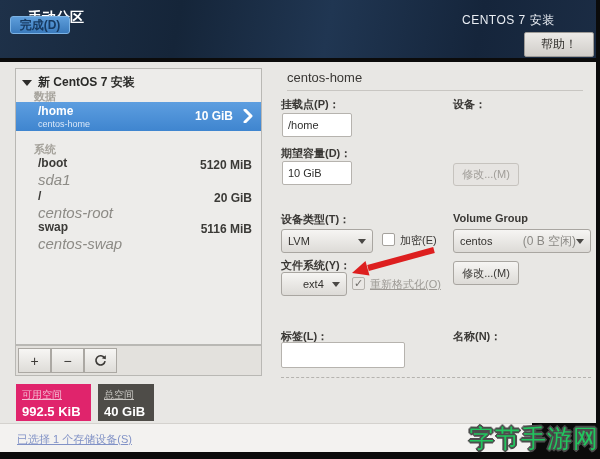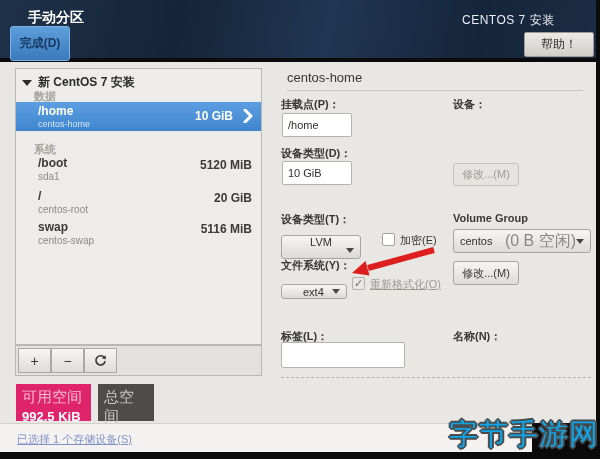--- a/index.html
+++ b/index.html
@@ -4,21 +4,21 @@
 <style>
   * { margin:0; padding:0; box-sizing:border-box; }
   html,body { width:600px; height:459px; }
   body { font-family:"Liberation Sans","DejaVu Sans",sans-serif; }
   .screen { position:relative; width:600px; height:459px; background:#0b0b0b; overflow:hidden; }
 
   
   .navbar { position:absolute; left:0; top:4; width:596px; height:58px;
     background:linear-gradient(100deg,#1e3149 0%,#152539 30%,#203652 55%,#15253b 80%,#1b2c44 100%); }
   .nav-title { position:absolute; left:16px; top:9px; font-size:14px; font-weight:bold; color:#ffffff;margin-left:12px; }
-  .done-btn { position:absolute; left:10px; top:26px; width:60px; height:35px;
+  .done-btn { position:absolute; left:10px; top:16px; width:60px; height:18px;
     background:linear-gradient(#5e9edb,#3a7abc); border:1px solid #7cb3e5; border-radius:3px;
     color:#173a61; font-size:12px; font-weight:bold; display:flex; align-items:center; justify-content:center; }
   .product-title { position:absolute; left:462px; top:12px; font-size:12px; color:#e9edf3; letter-spacing:.5px; }
   .kbd-box { position:absolute; left:455px; top:35px; width:64px; height:21px; background:#ffffff;
     display:flex; align-items:center; gap:4px; padding:0 4px; font-size:11px; color:#111; }
   .help-btn { position:absolute; left:524px; top:32px; width:70px; height:25px;
     background:linear-gradient(#eceae7,#d0cdc9); border:1px solid #9d9a96; border-radius:2px;
     color:#33312e; font-size:12px; display:flex; align-items:center; justify-content:center; }
 
   
@@ -31,33 +31,33 @@
   .tri-down { width:0; height:0; border-left:5px solid transparent; border-right:5px solid transparent; border-top:6px solid #2e2d2b; }
   .root-label { font-size:12px; font-weight:bold; color:#2b2b29; }
   .sec-label { position:absolute; left:18px; font-size:11px; font-weight:bold; color:#a6a39c; }
   .row-sel { position:absolute; left:0; top:33px; width:245px; height:29px;
     background:linear-gradient(#5d9ee0,#3f85cf); }
   .row-sel .mnt { position:absolute; left:22px; top:2px; font-size:12px; font-weight:bold; color:#fff; }
   .row-sel .sub { position:absolute; left:22px; top:17px; font-size:9px; color:#d9e7f8; }
   .row-sel .sz  { position:absolute; right:28px; top:7px; font-size:12px; font-weight:bold; color:#fff; }
   .row-sel .chev { position:absolute; right:8px; top:7px; }
   .prow-title { position:absolute; left:22px; font-size:12px; font-weight:bold; color:#3b3a37; }
-  .prow-sub { position:absolute; left:22px; font-size:10px; color:#8d8b86; }
+  .prow-sub { position:absolute; left:22px; font-size:15px; color:#8d8b86;font-style:italic; }
   .prow-val { position:absolute; right:9px; font-size:12px; font-weight:bold; color:#3b3a37; }
 
   
   .toolbar { position:absolute; left:15px; top:345px; width:247px; height:31px;
     background:#e3e1dd; border:1px solid #b9b8b4; }
   .tb-btn { position:absolute; top:2px; width:33px; height:25px;
     background:linear-gradient(#f7f6f4,#dedcd8); border:1px solid #aba8a3;
     display:flex; align-items:center; justify-content:center; font-size:14px; color:#3c3a37; }
 
   
   .legend { position:absolute; width:75px; height:37px; padding:4px 6px; color:#fff; }
-  .legend .lab { font-size:15px; }
+  .legend .lab { font-size:10px;text-decoration:underline; }
   .legend .val { font-size:13px; font-weight:bold; margin-top:2px; }
 
   
   .statusbar { position:absolute; left:0; top:423px; width:532px; height:29px;
     background:#f3f2f0; border-top:1px solid #d4d2ce; }
   .storage-link { position:absolute; left:17px; top:8px; font-size:11px; color:#8192c6; text-decoration:underline; }
 
   
   .detail-title { position:absolute; left:287px; top:70px; font-size:13px; color:#393734; }
   .detail-sep { position:absolute; left:287px; top:90px; width:296px; height:1px; background:#c8c6c2; }
@@ -66,30 +66,30 @@
     font-size:11px; color:#2e2e2c; padding:0 5px; font-family:inherit; }
   .static-val { position:absolute; font-size:11px; color:#45433f; line-height:14px; }
   .btn { position:absolute; border-radius:3px; font-size:11px;
     display:flex; align-items:center; justify-content:center; }
   .btn-on { background:linear-gradient(#f6f5f3,#dddbd7); border:1px solid #a9a6a1; color:#3a3835; }
   .btn-off { background:#e6e4e1; border:1px solid #c6c3be; color:#a09d98; }
   .dropdown { position:absolute; background:linear-gradient(#f6f5f3,#dddbd7); border:1px solid #a9a6a1;
     border-radius:3px; display:flex; align-items:center; padding:0 6px; font-size:11px; color:#33312e; }
   .dropdown .dd-arrow { width:0; height:0; border-left:4px solid transparent; border-right:4px solid transparent;
     border-top:5px solid #4a4845; margin-left:auto; }
-  .dd-free { color:#8a8884; margin-left:auto; margin-right:0; font-size:16px; }
+  .dd-free { color:#8a8884; margin-left:auto; margin-right:0; font-size:12px; }
   .checkbox { position:absolute; width:13px; height:13px; background:#fff; border:1px solid #a5a29d; border-radius:2px; }
   .checkbox.dis { background:#e9e7e4; border-color:#b5b2ad; color:#6f6d69; font-size:11px; line-height:11px; text-align:center; }
   .cb-label { position:absolute; font-size:11px; color:#3a3835; }
   .cb-label.dis { color:#9d9a95; }
   .dashed-sep { position:absolute; left:281px; top:377px; width:310px; border-top:1px dashed #b5b3af; }
 
   
   .overlay { position:absolute; left:0; top:0; width:600px; height:459px; pointer-events:none; z-index:40; }
-  .watermark { position:absolute; right:1px; bottom:4px; z-index:50; font-size:29px; color:#0ea5e9; letter-spacing:1px;
+  .watermark { position:absolute; right:1px; bottom:4px; z-index:50; font-size:25px; color:#22c55e; letter-spacing:1px;
     text-shadow:-2px 0 #4c4c4c,2px 0 #4c4c4c,0 -2px #4c4c4c,0 2px #4c4c4c,
       -1px -1px #4c4c4c,1px -1px #4c4c4c,-1px 1px #4c4c4c,1px 1px #4c4c4c; }
 </style>
 </head>
 <body>
 
 <div class="screen">
 
   <div class="navbar">
     <div class="nav-title">手动分区</div>
@@ -160,43 +160,43 @@
   </div>
 
   <div class="detail-title">centos-home</div>
   <div class="detail-sep"></div>
 
   <div class="flabel" style="left:281px; top:97px;">挂载点(P)：</div>
   <input class="tinput" style="left: 282px; top: 113px; width: 70px; height: 24px;" value="/home">
 
   <div class="flabel" style="left:453px; top:97px;">设备：</div>
 
-  <div class="flabel" style="left:281px; top:146px;">设备类型(D)：</div>
+  <div class="flabel" style="left:281px; top:146px;">期望容量(D)：</div>
   <input class="tinput" style="left: 282px; top: 161px; width: 70px; height: 24px;" value="10 GiB">
 
   <div class="btn btn-off" style="left:453px; top:163px; width:66px; height:23px;">修改...(M)</div>
 
   <div class="flabel" style="left:281px; top:212px;">设备类型(T)：</div>
-  <div class="dropdown" style="left:281px; top:235px; width:80px; height:24px;flex-direction:column;">
+  <div class="dropdown" style="left:281px; top:229px; width:92px; height:24px;">
     <span>LVM</span>
     <span class="dd-arrow"></span>
   </div>
   <div class="checkbox" style="left:382px; top:233px;"></div>
   <div class="cb-label" style="left:400px; top:233px;">加密(E)</div>
 
   <div class="flabel" style="left:453px; top:212px;">Volume Group</div>
   <div class="dropdown" style="left:453px; top:229px; width:138px; height:24px;">
     <span>centos</span>
     <span class="dd-free">(0 B 空闲)</span>
     <span class="dd-arrow" style="margin-left:0;"></span>
   </div>
   <div class="btn btn-on" style="left:453px; top:261px; width:66px; height:24px;">修改...(M)</div>
 
   <div class="flabel" style="left:281px; top:258px;">文件系统(Y)：</div>
-  <div class="dropdown" style="left:281px; top:284px; width:66px; height:15px;padding-left:21px;">
+  <div class="dropdown" style="left:281px; top:272px; width:66px; height:24px;padding-left:21px;">
     <span>ext4</span>
     <span class="dd-arrow"></span>
   </div>
   <div class="checkbox dis" style="left:352px; top:277px;">✓</div>
   <div class="cb-label dis" style="left:370px; top:277px;text-decoration:underline;">重新格式化(O)</div>
 
   <div class="flabel" style="left:281px; top:329px;">标签(L)：</div>
   <input class="tinput" style="left: 281px; top: 342px; width: 124px; height: 26px;" value="">
 
   <div class="flabel" style="left:453px; top:329px;">名称(N)：</div>

